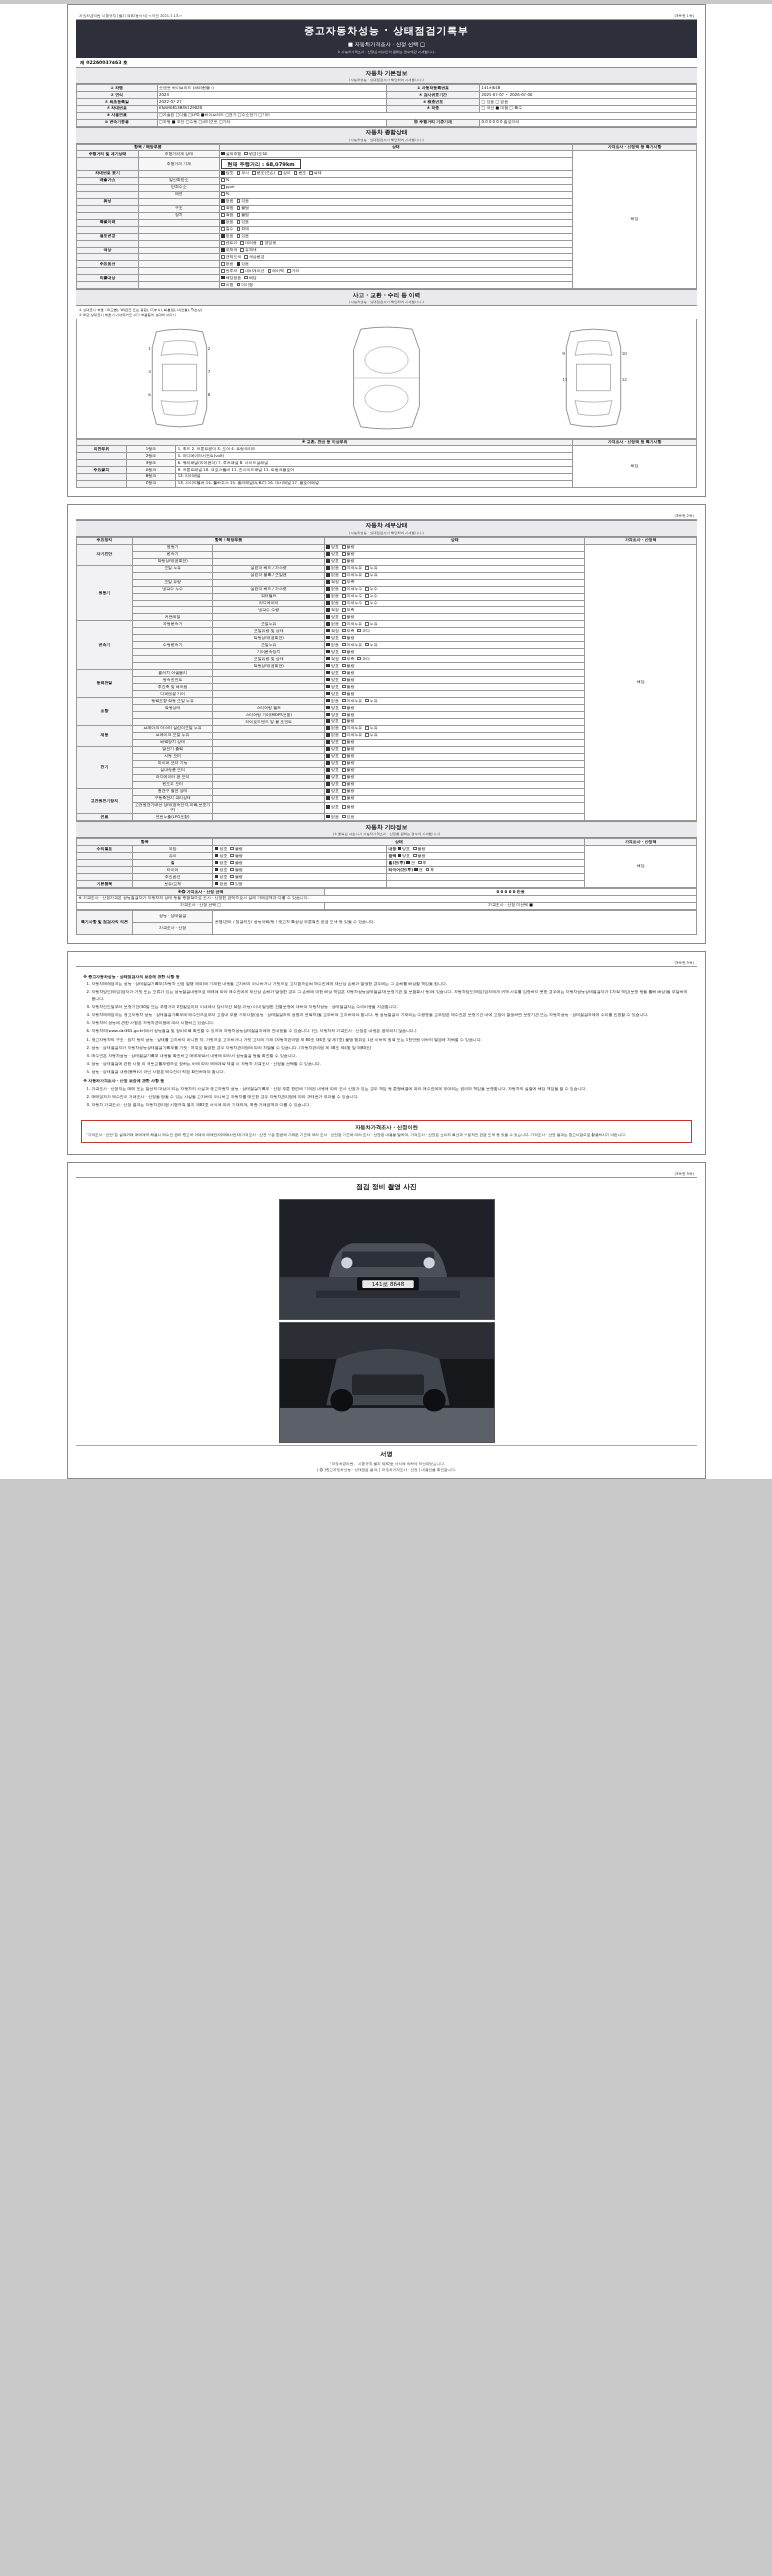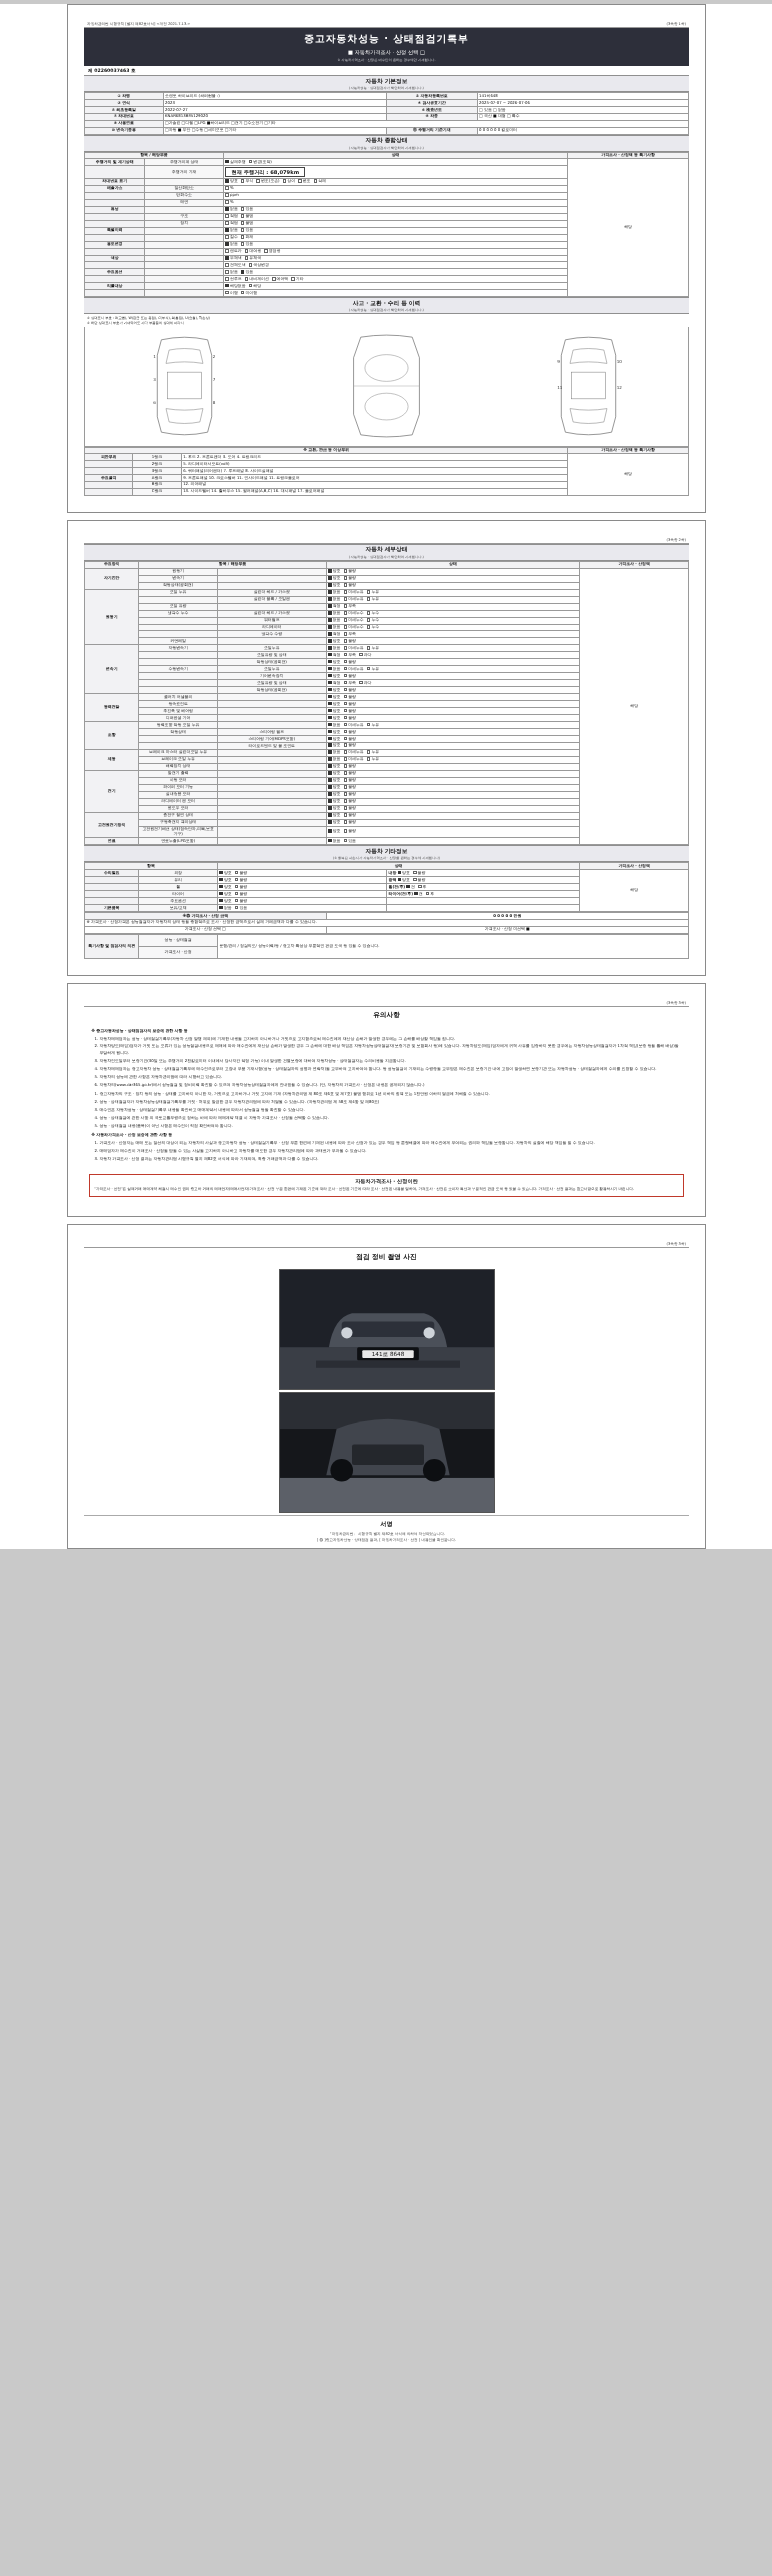--- a/index.html
+++ b/index.html
@@ -15,21 +15,21 @@
   .page {
     background:#fff;
     margin:0 auto;
     position:relative;
   }
   .sheet {
     width:639px;
     margin:0 auto 7.2px auto;
     background:#fff;
     border:0.5px solid #8a8a8a;
-    padding:16px;
+    padding:8px;
   }
   .topbar {
     display:flex; justify-content:space-between; align-items:center;
     font-size:3.6px; padding:1px 3.1px; border-bottom:0.5px solid #999; color:#333;
   }
   .titleblock {
     background:#2d2f3a; color:#fff; text-align:center; padding:5.2px 2.1px 4.1px 2.1px;
   }
   .titleblock .t1 { font-size:9.8px; font-weight:bold; letter-spacing:1px; }
   .titleblock .t2 { font-size:5.2px; margin-top:2.6px; }
@@ -685,21 +685,20 @@
         </tr>
       </tbody>
     </table>
   </div>
 
   <div class="sheet">
     <div class="topbar">
       <span></span>
       <span>(3쪽중 3쪽)</span>
     </div>
-    <div class="notice-title">유의사항</div>
     <div class="notice-body">
       <p class="bold">※ 중고자동차성능 · 상태점검자의 보증에 관한 사항 등</p>
       <ol class="kl" id="notice-list-1">
           <li>자동차매매업자는 성능 · 상태점검기록부(자동차 산정 발행 제외)에 기재한 내용을 고지하지 아니하거나 거짓으로 고지함으로써 매수인에게 재산상 손해가 발생한 경우에는 그 손해를 배상할 책임을 집니다.</li>
           <li>자동차양도(매입)업자가 거짓 또는 오류가 있는 성능점검내용으로 매매에 따라 매수인에게 재산상 손해가 발생한 경우 그 손해에 대한 배상 책임은 자동차성능상태점검자(보증기관 및 보험회사 등)에 있습니다. 자동차양도(매입)업자에게 귀책 사유를 입증하지 못한 경우에는 자동차성능상태점검자가 1차적 책임(보증 등을 통해 배상)을 부담하게 됩니다.</li>
           <li>자동차인도일부터 보증기간(30일 또는 주행거리 2천킬로미터 이내에서 당사자간 약정 가능) 이내 발생한 건별보증에 대하여 자동차성능 · 상태점검자는 수리비용을 지급합니다.</li>
           <li>자동차매매업자는 중고자동차 성능 · 상태점검기록부에 매수인으로부터 고장내 부품 기재사항(성능 · 상태점검자의 성명과 연락처)을 교부하여 고지하여야 합니다. 동 성능점검이 기재되는 수령증을 교부받은 매수인은 보증기간 내에 고장이 발생하면 보증기관 또는 자동차성능 · 상태점검자에게 수리를 요청할 수 있습니다.</li>
           <li>자동차의 성능에 관한 사항은 자동차관리법에 따라 시행하고 있습니다.</li>
           <li>자동차의(www.car365.go.kr)에서 성능점검 및 정비이력 확인할 수 있으며 자동차성능상태점검자에게 안내받을 수 있습니다. (단, 자동차의 가격조사 · 산정은 내용은 공개되지 않습니다.)</li>
         </ol>

